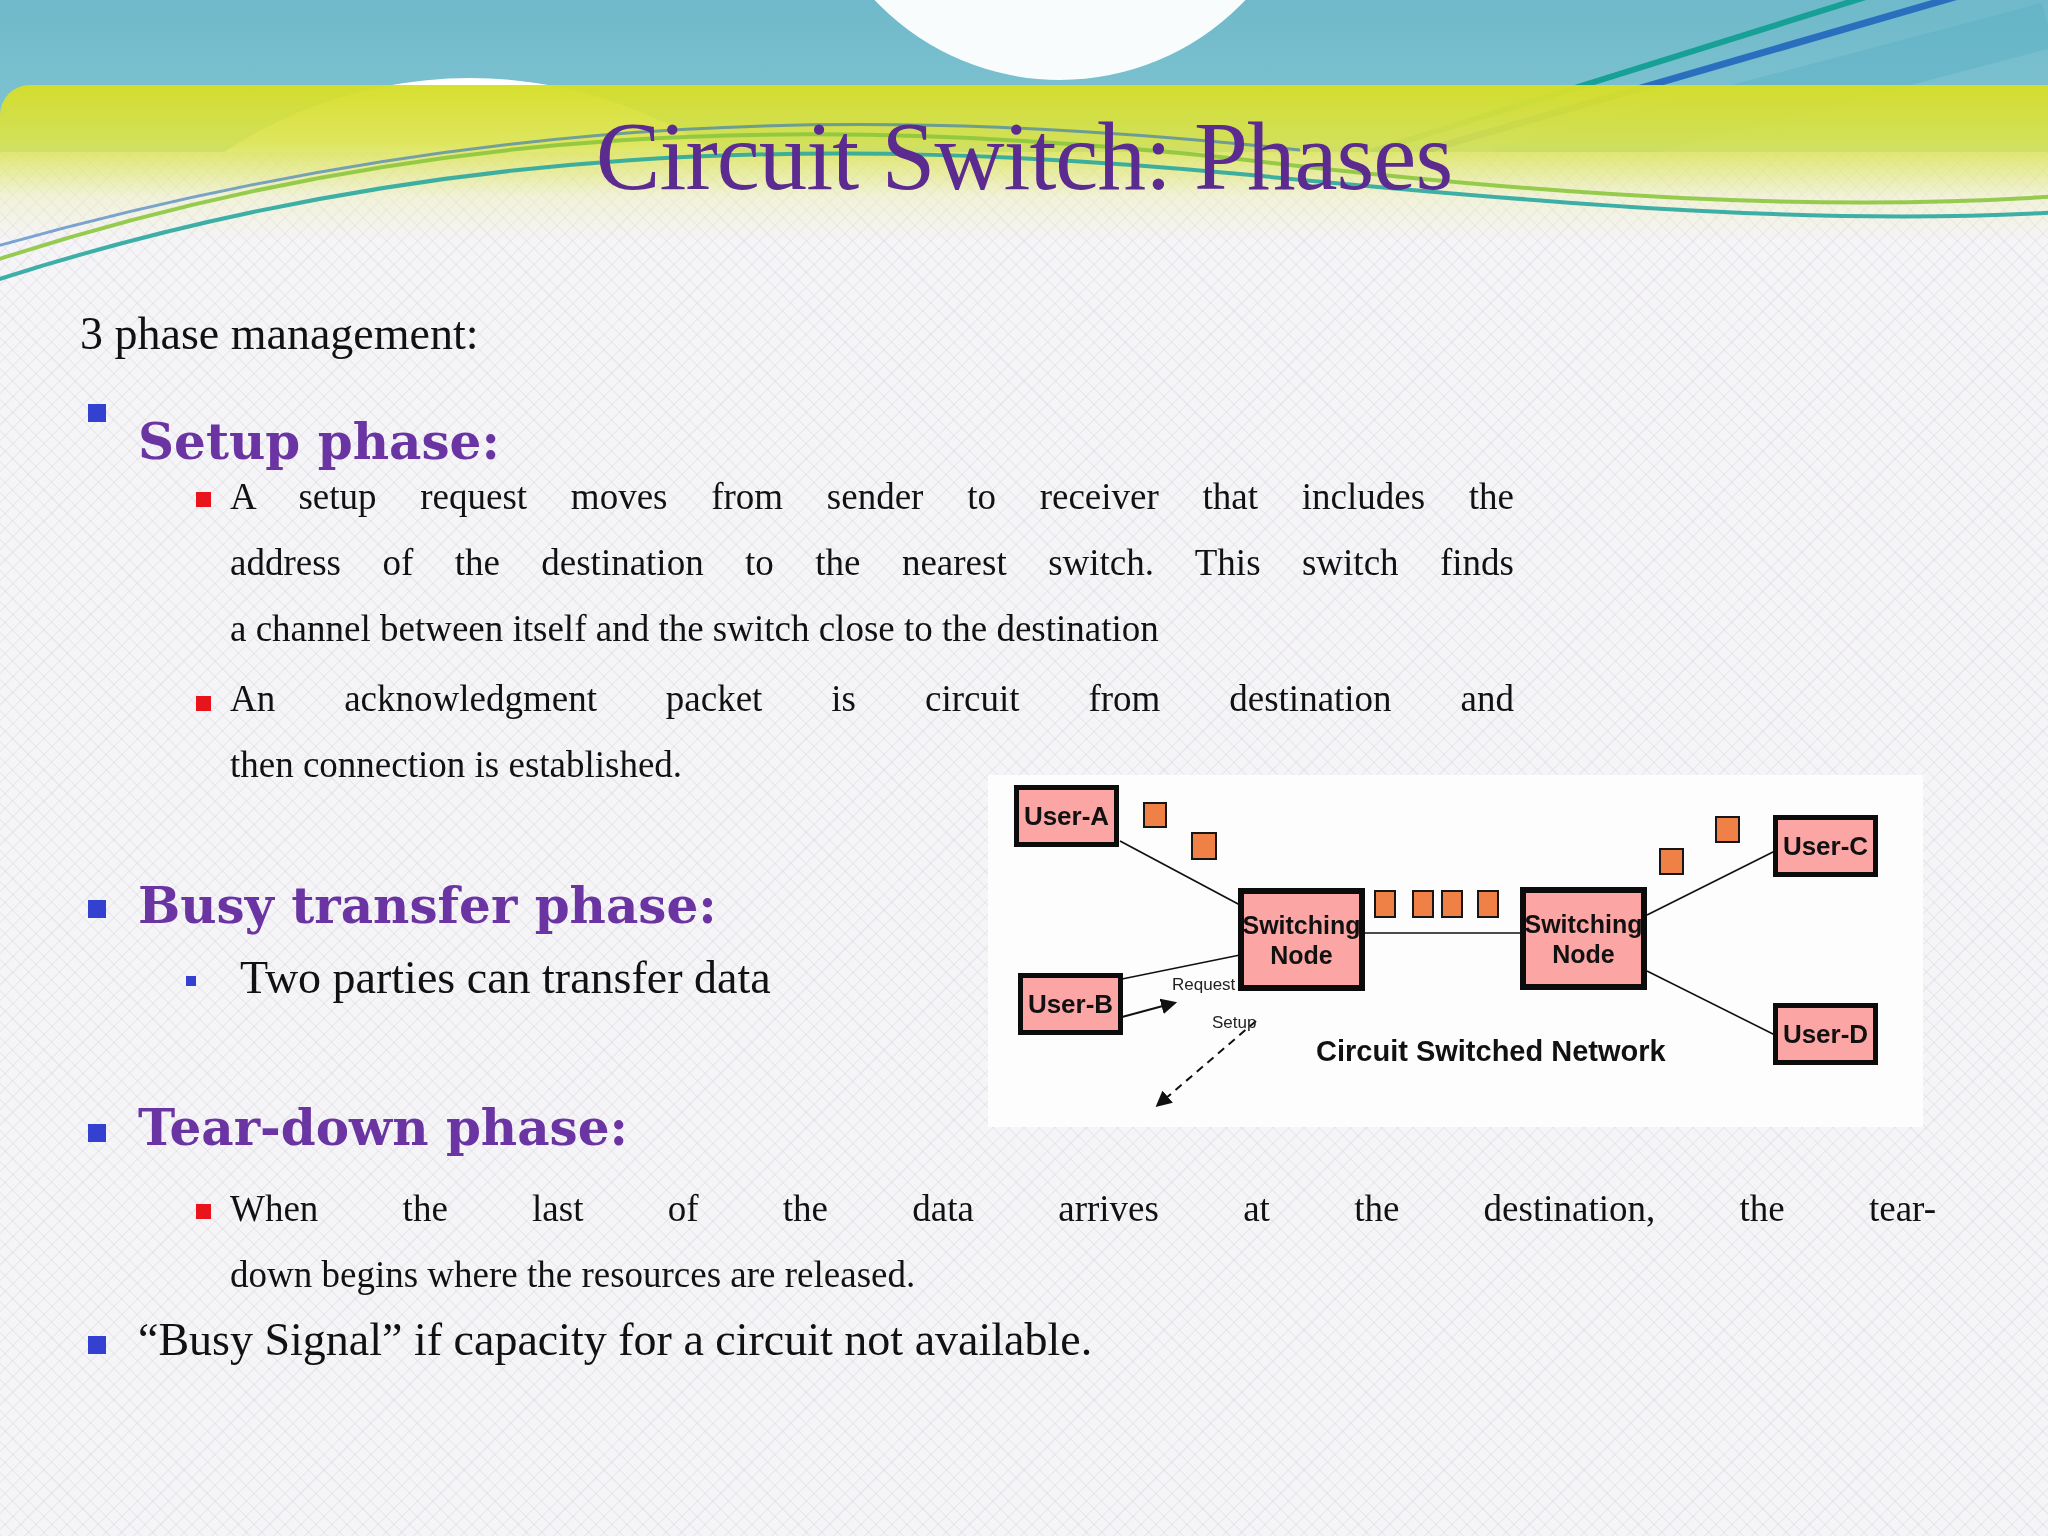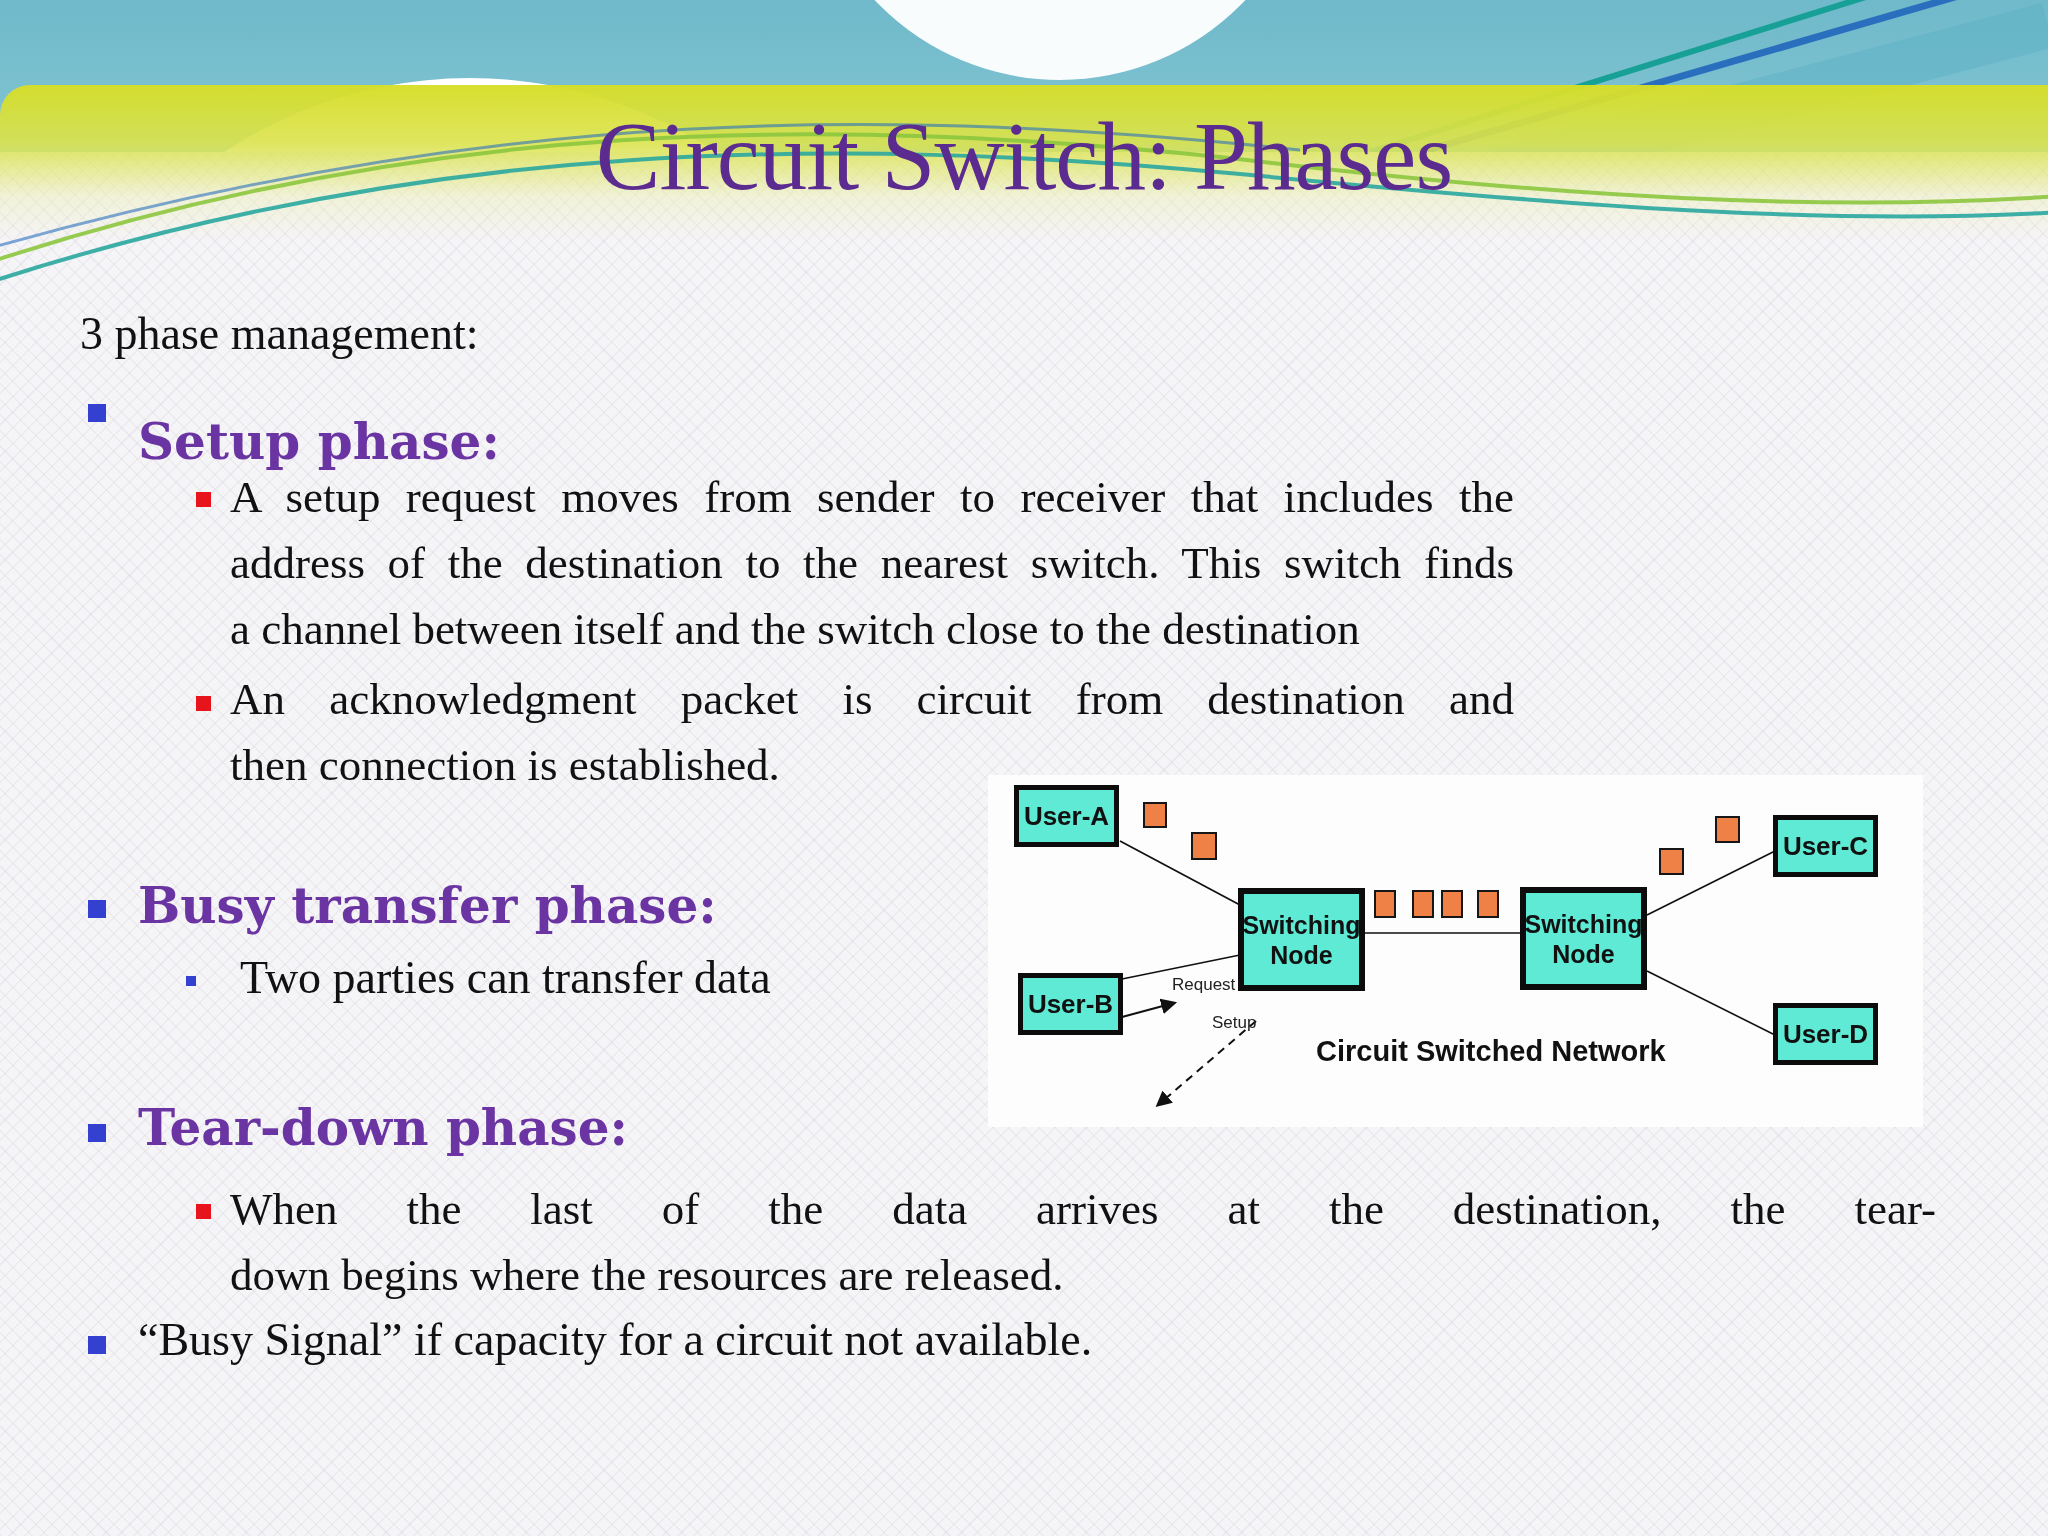--- a/index.html
+++ b/index.html
@@ -33,28 +33,28 @@
   
   .txt { position:absolute; font-size:46px; line-height:1.2; color:#111;text-align:right; }
   .phase-heading {
     position:absolute; font-family:"DejaVu Serif", serif; font-weight:700;
     font-size:50px; color:#6b34a3; line-height:1.1;
   }
   .bullet { position:absolute; }
   .b-blue  { width:18px; height:18px; background:#3340d0; }
   .b-blue-sm { width:10px; height:10px; background:#3340d0; }
   .b-red   { width:15px; height:15px; background:#e8141c; }
-  .para { position:absolute; font-size:45px; }
+  .para { position:absolute; font-size:37px; }
   .jline { line-height:66px; text-align:justify; text-align-last:justify; white-space:nowrap; }
   .lline { line-height:66px; text-align:left; white-space:nowrap; }
 
   
   .diagram { position:absolute; left:988px; top:775px; width:935px; height:352px; background:#fdfdfd; }
   .dbox {
-    position:absolute; box-sizing:border-box; border:5px solid #0c0c0c; background:#5eead4;
+    position:absolute; box-sizing:border-box; border:5px solid #0c0c0c; background:#fca5a5;
     display:flex; align-items:center; justify-content:center;
     font-family:"Liberation Sans", sans-serif; font-weight:700; font-size:26px; color:#111;
     width:105px; height:62px;
   }
   .switchbox {
     border-width:6px; width:127px; height:103px; font-size:25px; line-height:1.2;
     text-align:center; white-space:pre-line;
   }
   .dcaption {
     position:absolute; left:328px; top:260px;

